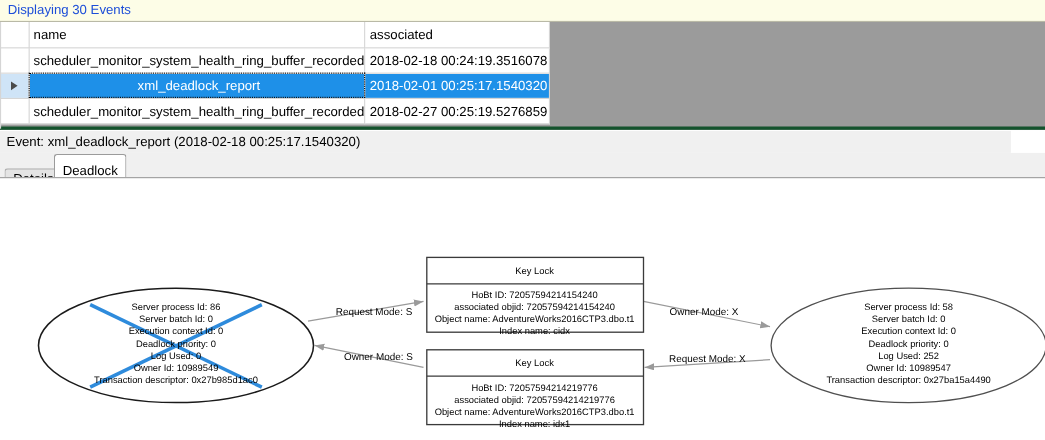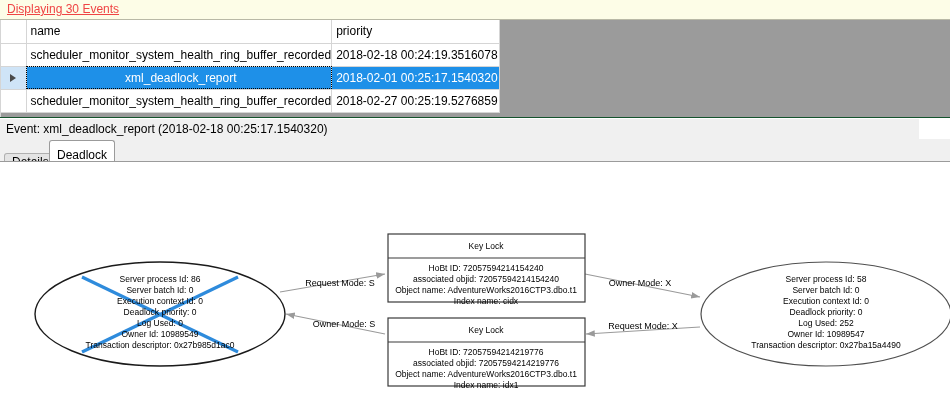--- a/index.html
+++ b/index.html
@@ -18,31 +18,30 @@
   
   .banner {
     position: absolute; left: 0; top: 0;
     width: 950px; height: 20px;
     background: #fdfde7;
     border-bottom: 1px solid #b9b9a6;
     box-sizing: border-box;
   }
   .banner-text {
     position: absolute; left: 7px; top: 2px;
-    font-size: 12px; color: #ef4444;
+    font-size: 12px; color: #1d4ed8;
     white-space: nowrap;
-    text-decoration: underline;
   }
 
   
   .grid-wrap {
     position: absolute; left: 0; top: 20px;
     width: 950px; height: 98px;
     background: #9b9b9b;
-    border-bottom: 1px solid #14532d;
+    border-bottom: 3px solid #14532d;
     box-sizing: border-box;
   }
   table.grid {
     border-collapse: collapse;
     table-layout: fixed;
     background: #ffffff;
   }
   table.grid col.c-sel { width: 26px; }
   table.grid col.c-name { width: 278px; }
   table.grid col.c-ts { width: 168px; }
@@ -179,21 +178,21 @@
     <table class="grid">
       <colgroup>
         <col class="c-sel">
           <col class="c-name">
           <col class="c-ts">
       </colgroup>
       <thead>
         <tr>
           <th class="sel-head"></th>
           <th>name</th>
-          <th>priority</th>
+          <th>associated</th>
         </tr>
       </thead>
       <tbody>
         <tr>
           <td class="sel-cell"></td>
           <td>scheduler_monitor_system_health_ring_buffer_recorded</td>
           <td>2018-02-18 00:24:19.3516078</td>
         </tr>
         <tr class="row-selected">
           <td class="sel-cell">

